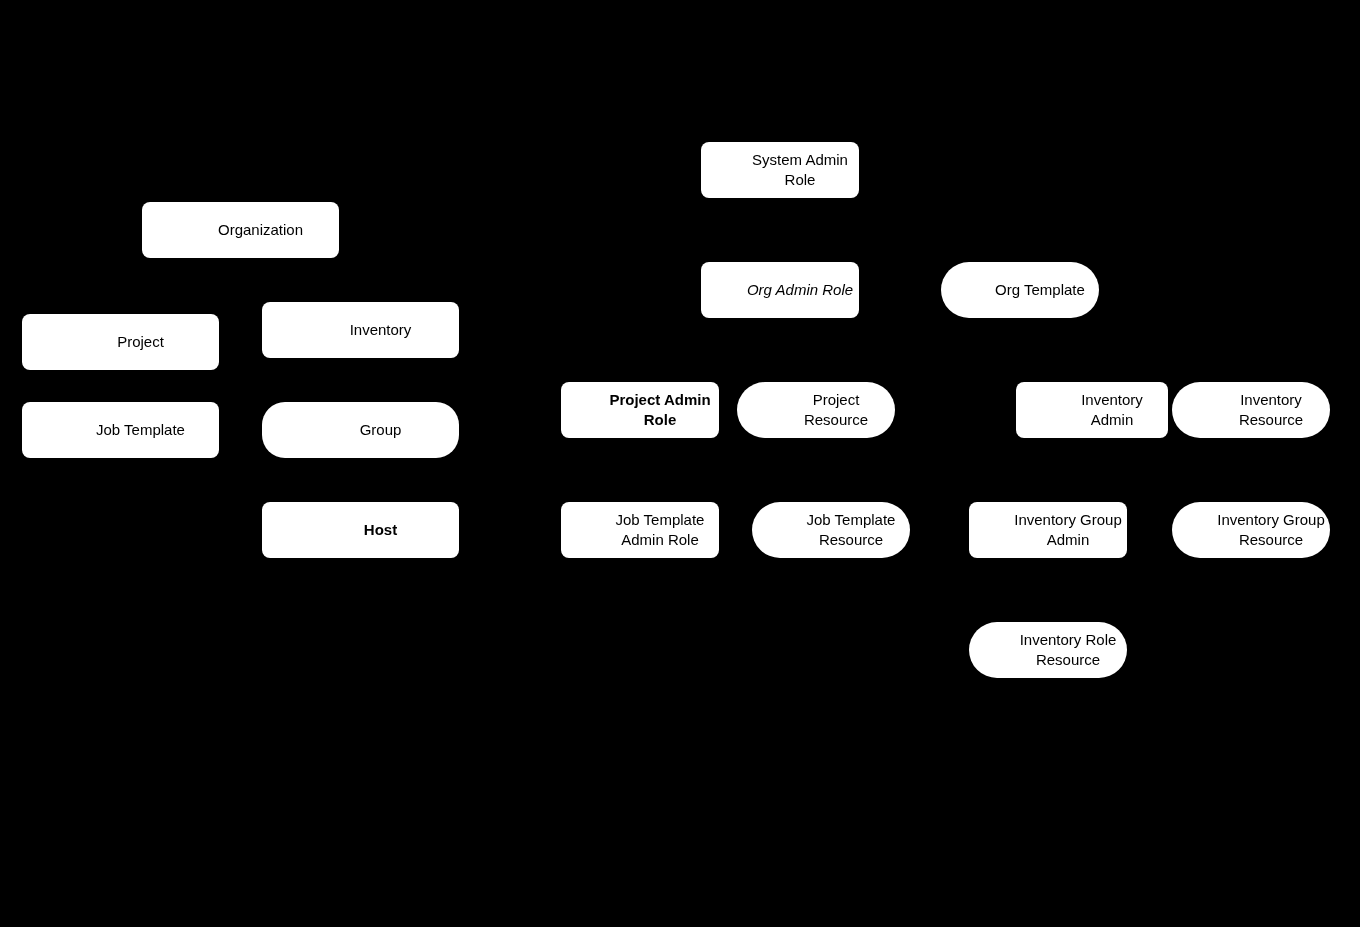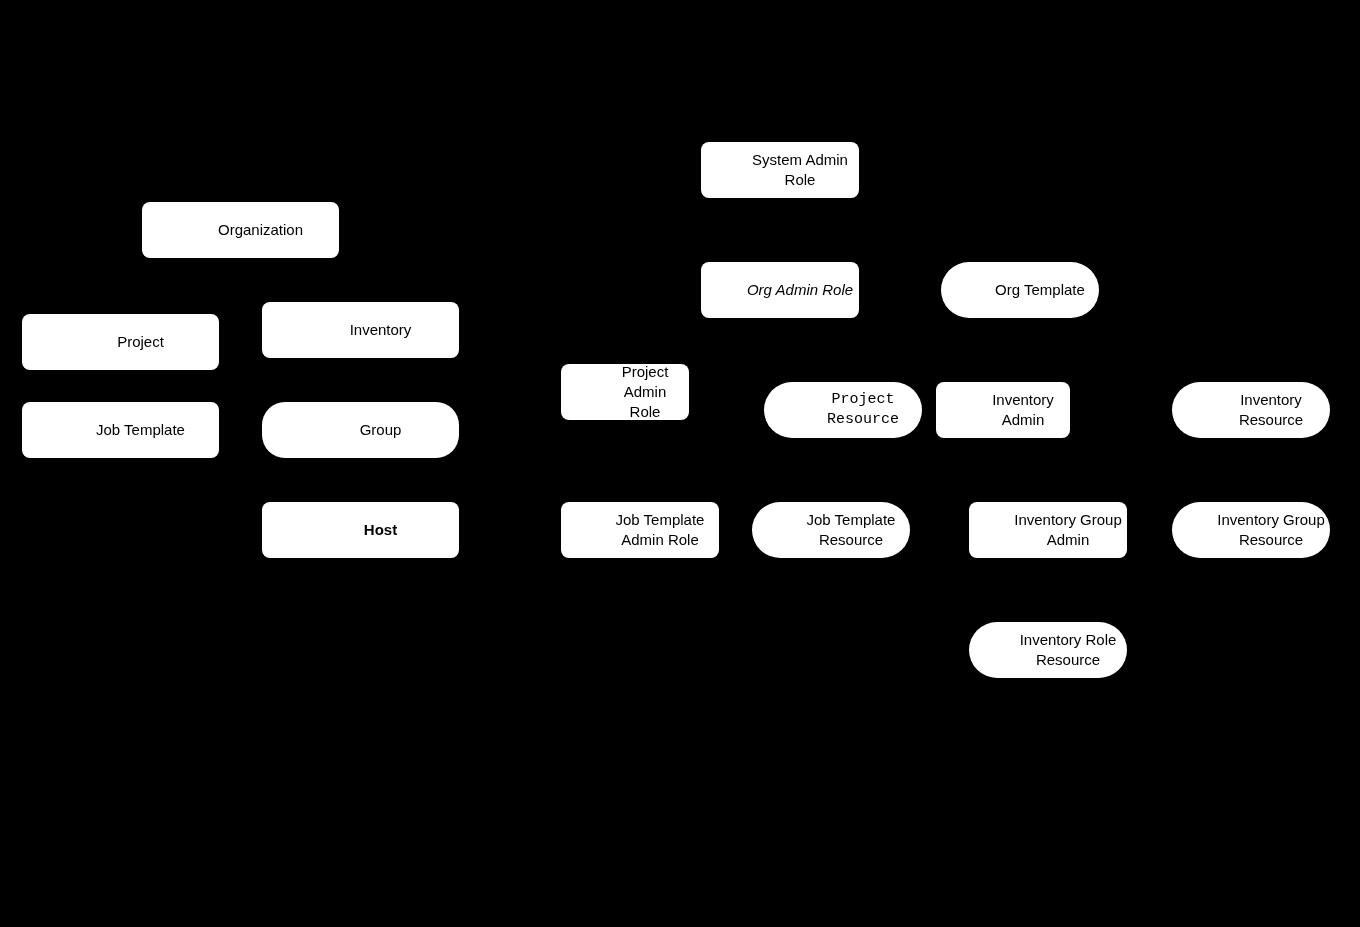--- a/index.html
+++ b/index.html
@@ -60,28 +60,28 @@
     <div class="node rect" style="left: 701px; top: 142px; width: 158px; height: 56px;">
       <span class="label">System Admin
 Role</span>
     </div>
     <div class="node rect" style="left: 701px; top: 262px; width: 158px; height: 56px; font-style: italic;">
       <span class="label">Org Admin Role</span>
     </div>
     <div class="node stadium" style="left: 941px; top: 262px; width: 158px; height: 56px;">
       <span class="label">Org Template</span>
     </div>
-    <div class="node rect" style="left: 561px; top: 364px; width: 128px; height: 56px;">
+    <div class="node rect" style="left: 561px; top: 382px; width: 158px; height: 56px; font-weight: bold;">
       <span class="label">Project Admin
 Role</span>
     </div>
-    <div class="node stadium" style="left: 764px; top: 382px; width: 158px; height: 56px; font-family: Liberation Mono, monospace;">
+    <div class="node stadium" style="left: 737px; top: 382px; width: 158px; height: 56px;">
       <span class="label">Project Resource</span>
     </div>
-    <div class="node rect" style="left: 936px; top: 382px; width: 134px; height: 56px;">
+    <div class="node rect" style="left: 1016px; top: 382px; width: 152px; height: 56px;">
       <span class="label">Inventory Admin</span>
     </div>
     <div class="node stadium" style="left: 1172px; top: 382px; width: 158px; height: 56px;">
       <span class="label">Inventory
 Resource</span>
     </div>
     <div class="node rect" style="left: 561px; top: 502px; width: 158px; height: 56px;">
       <span class="label">Job Template
 Admin Role</span>
     </div>

